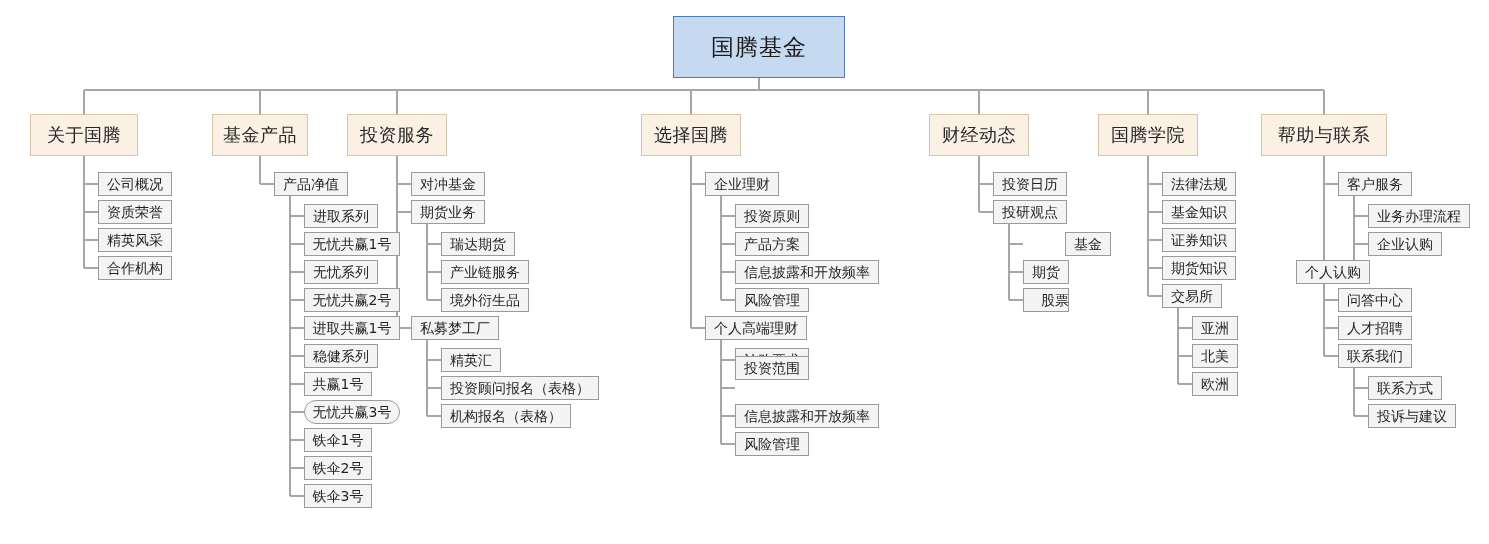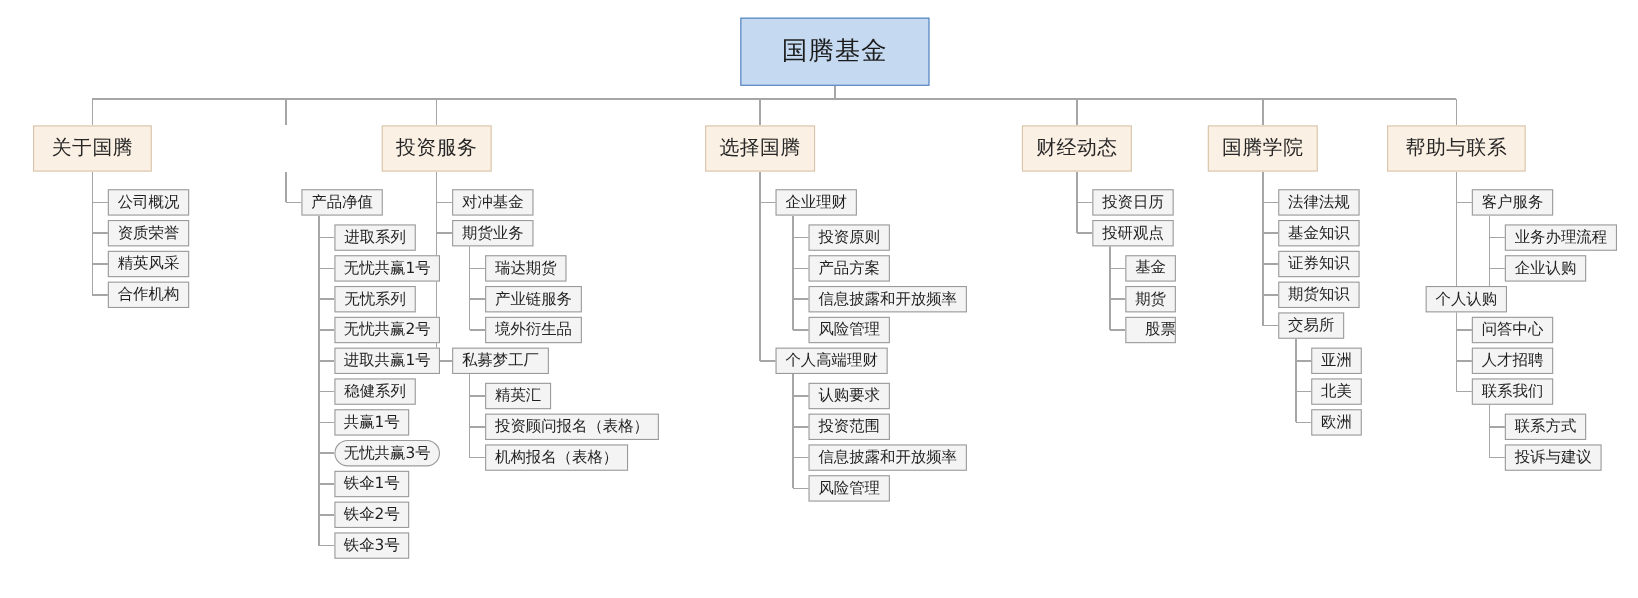--- a/index.html
+++ b/index.html
@@ -143,20 +143,21 @@
       <line x1="1338" y1="416" x2="1352" y2="416" stroke="#a6a6a6" stroke-width="1.4" shape-rendering="crispEdges"></line>
       <line x1="1338" y1="376" x2="1338" y2="416" stroke="#a6a6a6" stroke-width="1.4" shape-rendering="crispEdges"></line>
       <line x1="1308" y1="172" x2="1308" y2="356" stroke="#a6a6a6" stroke-width="1.4" shape-rendering="crispEdges"></line>
     </svg>
 <div class="node n-root" style="left: 657px; top: 16px; width: 172px; height: 62px;">国腾基金</div>
     <div class="node n-l2" style="left: 14px; top: 114px; width: 108px; height: 42px;">关于国腾</div>
     <div class="node n-l3" style="left: 82px; top: 172px; width: 74px; height: 24px;">公司概况</div>
     <div class="node n-l3" style="left: 82px; top: 200px; width: 74px; height: 24px;">资质荣誉</div>
     <div class="node n-l3" style="left: 82px; top: 228px; width: 74px; height: 24px;">精英风采</div>
     <div class="node n-l3" style="left: 82px; top: 256px; width: 74px; height: 24px;">合作机构</div>
+    <div class="node n-l2" style="left: 196px; top: 114px; width: 96px; height: 42px;">基金产品</div>
     <div class="node n-l3" style="left: 258px; top: 172px; width: 74px; height: 24px;">产品净值</div>
     <div class="node n-l3" style="left: 288px; top: 204px; width: 74px; height: 24px;">进取系列</div>
     <div class="node n-l3" style="left: 288px; top: 232px; width: 96px; height: 24px;">无忧共赢1号</div>
     <div class="node n-l3" style="left: 288px; top: 260px; width: 74px; height: 24px;">无忧系列</div>
     <div class="node n-l3" style="left: 288px; top: 288px; width: 96px; height: 24px;">无忧共赢2号</div>
     <div class="node n-l3" style="left: 288px; top: 316px; width: 96px; height: 24px;">进取共赢1号</div>
     <div class="node n-l3" style="left: 288px; top: 344px; width: 74px; height: 24px;">稳健系列</div>
     <div class="node n-l3" style="left: 288px; top: 372px; width: 68px; height: 24px;">共赢1号</div>
     <div class="node n-l3" style="left: 288px; top: 400px; width: 96px; height: 24px; border-radius: 12px;">无忧共赢3号</div>
     <div class="node n-l3" style="left: 288px; top: 428px; width: 68px; height: 24px;">铁伞1号</div>
@@ -173,27 +174,27 @@
     <div class="node n-l3" style="left: 425px; top: 376px; width: 158px; height: 24px;">投资顾问报名（表格）</div>
     <div class="node n-l3" style="left: 425px; top: 404px; width: 130px; height: 24px;">机构报名（表格）</div>
     <div class="node n-l2" style="left: 625px; top: 114px; width: 100px; height: 42px;">选择国腾</div>
     <div class="node n-l3" style="left: 689px; top: 172px; width: 74px; height: 24px;">企业理财</div>
     <div class="node n-l3" style="left: 719px; top: 204px; width: 74px; height: 24px;">投资原则</div>
     <div class="node n-l3" style="left: 719px; top: 232px; width: 74px; height: 24px;">产品方案</div>
     <div class="node n-l3" style="left: 719px; top: 260px; width: 144px; height: 24px;">信息披露和开放频率</div>
     <div class="node n-l3" style="left: 719px; top: 288px; width: 74px; height: 24px;">风险管理</div>
     <div class="node n-l3" style="left: 689px; top: 316px; width: 102px; height: 24px;">个人高端理财</div>
     <div class="node n-l3" style="left: 719px; top: 348px; width: 74px; height: 24px;">认购要求</div>
-    <div class="node n-l3" style="left: 719px; top: 376px; width: 74px; height: 24px;">投资范围</div>
+    <div class="node n-l3" style="left: 719px; top: 356px; width: 74px; height: 24px;">投资范围</div>
     <div class="node n-l3" style="left: 719px; top: 404px; width: 144px; height: 24px;">信息披露和开放频率</div>
     <div class="node n-l3" style="left: 719px; top: 432px; width: 74px; height: 24px;">风险管理</div>
     <div class="node n-l2" style="left: 913px; top: 114px; width: 100px; height: 42px;">财经动态</div>
     <div class="node n-l3" style="left: 977px; top: 172px; width: 74px; height: 24px;">投资日历</div>
     <div class="node n-l3" style="left: 977px; top: 200px; width: 74px; height: 24px;">投研观点</div>
-    <div class="node n-l3" style="left: 1007px; top: 232px; width: 46px; height: 24px; font-family: Liberation Mono, monospace;">基金</div>
+    <div class="node n-l3" style="left: 1049px; top: 232px; width: 46px; height: 24px;">基金</div>
     <div class="node n-l3" style="left: 1007px; top: 260px; width: 46px; height: 24px;">期货</div>
     <div class="node n-l3" style="left: 1007px; top: 288px; width: 46px; height: 24px; padding-left: 18px;">股票</div>
     <div class="node n-l2" style="left: 1082px; top: 114px; width: 100px; height: 42px;">国腾学院</div>
     <div class="node n-l3" style="left: 1146px; top: 172px; width: 74px; height: 24px;">法律法规</div>
     <div class="node n-l3" style="left: 1146px; top: 200px; width: 74px; height: 24px;">基金知识</div>
     <div class="node n-l3" style="left: 1146px; top: 228px; width: 74px; height: 24px;">证券知识</div>
     <div class="node n-l3" style="left: 1146px; top: 256px; width: 74px; height: 24px;">期货知识</div>
     <div class="node n-l3" style="left: 1146px; top: 284px; width: 60px; height: 24px;">交易所</div>
     <div class="node n-l3" style="left: 1176px; top: 316px; width: 46px; height: 24px;">亚洲</div>
     <div class="node n-l3" style="left: 1176px; top: 344px; width: 46px; height: 24px;">北美</div>

